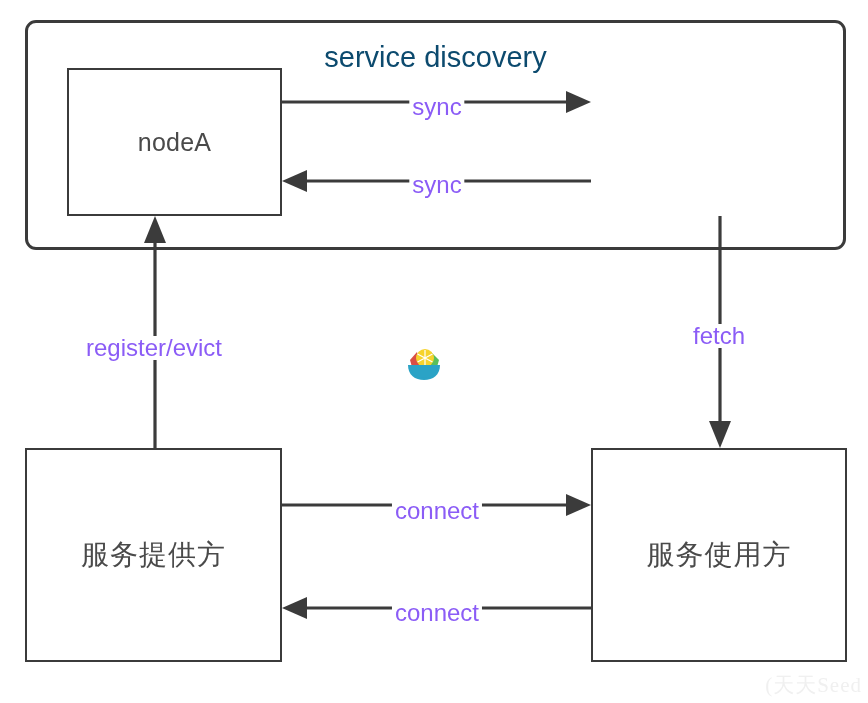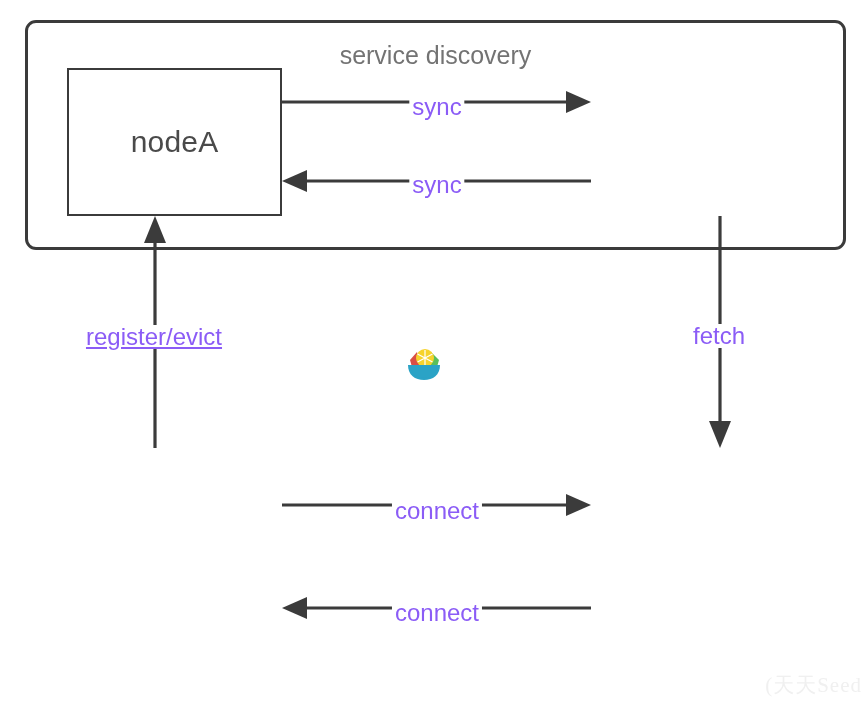--- a/index.html
+++ b/index.html
@@ -30,41 +30,41 @@
     align-items: center;
     justify-content: center;
     color: #4a4a4a;
   }
   .outer-box {
     border-radius: 11px;
     border-width: 3px;
     display: block;
   }
   .node-label {
-    font-size: 30px;
+    font-size: 25px;
     letter-spacing: .2px;
     color: #4a4a4a;
     line-height: 1;
     white-space: nowrap;
   }
   .cjk-label {
     font-size: 28px;
     letter-spacing: 1px;
     color: #4a4a4a;
     line-height: 1;
     white-space: nowrap;
   }
   .outer-title {
     position: absolute;
     top: 20px;
     left: 0;
     width: 100%;
     text-align: center;
-    font-size: 25px;
-    color: #737373;
+    font-size: 29px;
+    color: #0c4a6e;
     line-height: 1;
     white-space: nowrap;
   }
 
   
   #edges {
     position: absolute;
     left: 0;
     top: 0;
     width: 868px;
@@ -115,21 +115,27 @@
 
   <div class="box outer-box" style="left:25px; top:20px; width:821px; height:230px;">
     <div class="outer-title">service discovery</div>
   </div>
 
   <div class="box" style="left:67px; top:68px; width:215px; height:148px;">
     <span class="node-label">nodeA</span>
   </div>
 
 
+  <div class="box" style="left:25px; top:448px; width:257px; height:214px;">
+    <span class="cjk-label">服务提供方</span>
+  </div>
 
+  <div class="box" style="left:591px; top:448px; width:256px; height:214px;">
+    <span class="cjk-label">服务使用方</span>
+  </div>
 
   <svg id="edges" viewBox="0 0 868 703" width="868" height="703">
 
     <g>
       <line x1="282" y1="102" x2="578" y2="102"></line>
       <polygon points="591,102 566,91 566,113"></polygon>
     </g>
 
     <g>
       <line x1="591" y1="181" x2="295" y2="181"></line>
@@ -154,21 +160,21 @@
     <g>
       <line x1="591" y1="608" x2="295" y2="608"></line>
       <polygon points="282,608 307,597 307,619"></polygon>
     </g>
   </svg>
 
   <div class="edge-label" style="left:437px; top:107px;">sync</div>
 
   <div class="edge-label" style="left:437px; top:185px;">sync</div>
 
-  <div class="edge-label" style="left:154px; top:337px;text-decoration:underline;">register/evict</div>
+  <div class="edge-label" style="left:154px; top:348px;">register/evict</div>
 
   <div class="edge-label" style="left:719px; top:336px;">fetch</div>
 
   <div class="edge-label" style="left:437px; top:511px;">connect</div>
 
   <div class="edge-label" style="left:437px; top:613px;">connect</div>
 
   <svg id="bowl-icon" viewBox="0 0 40 40">
 
     <path d="M27 9 L35 17 L33 24 L25 22 Z" fill="#58bf5c"></path>

